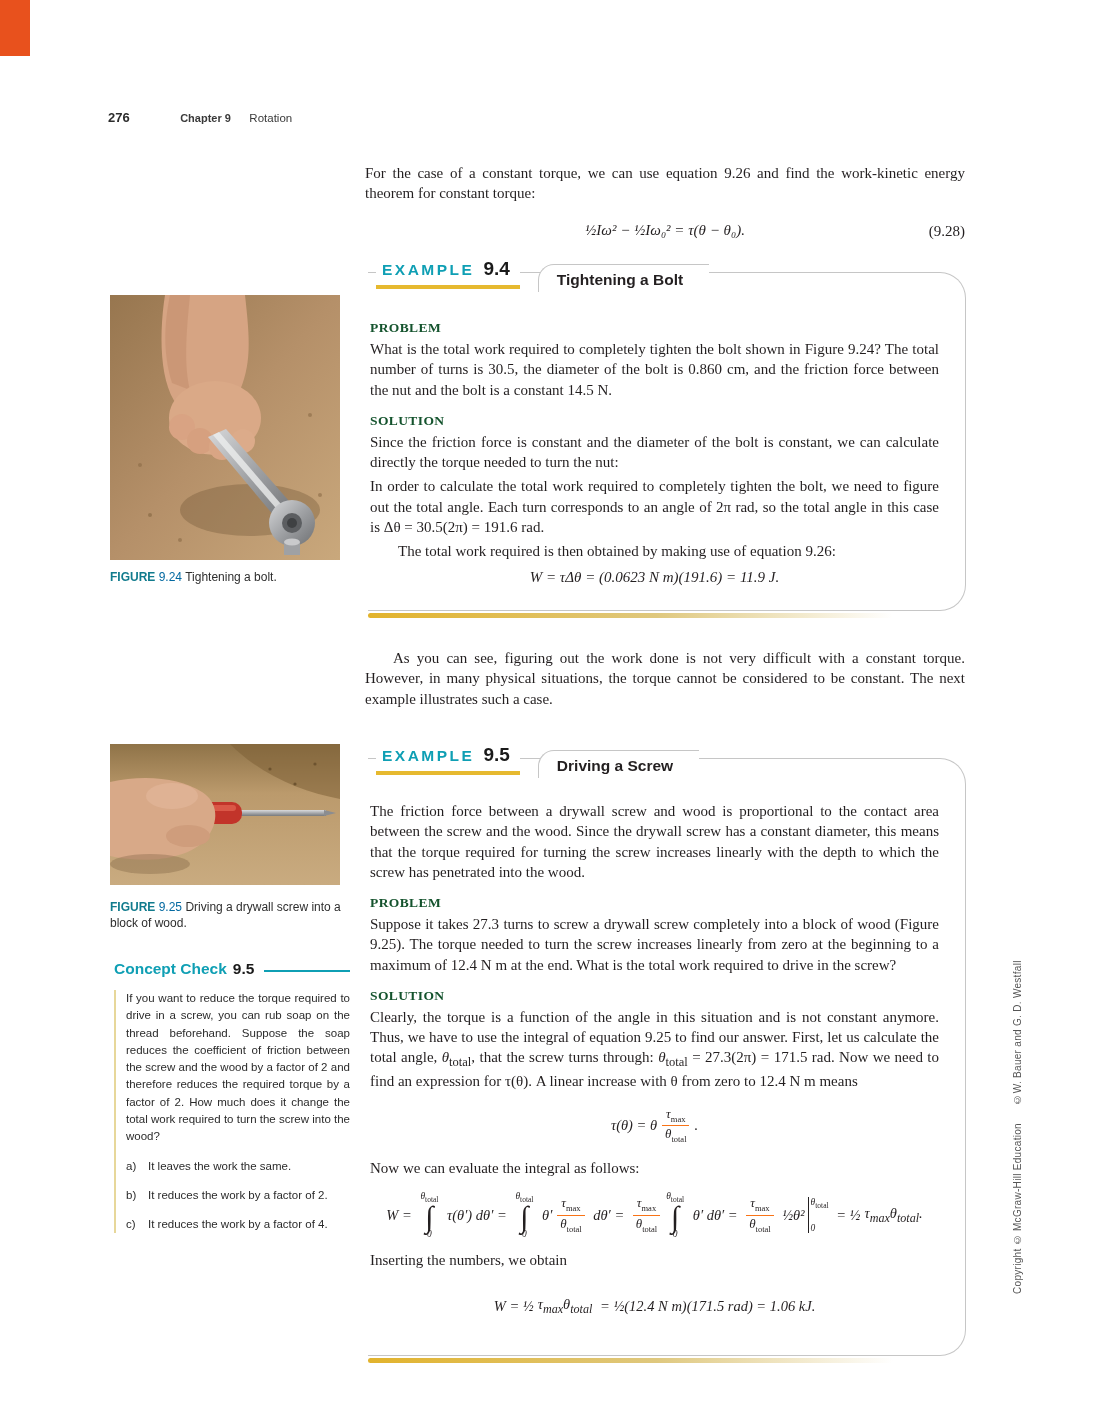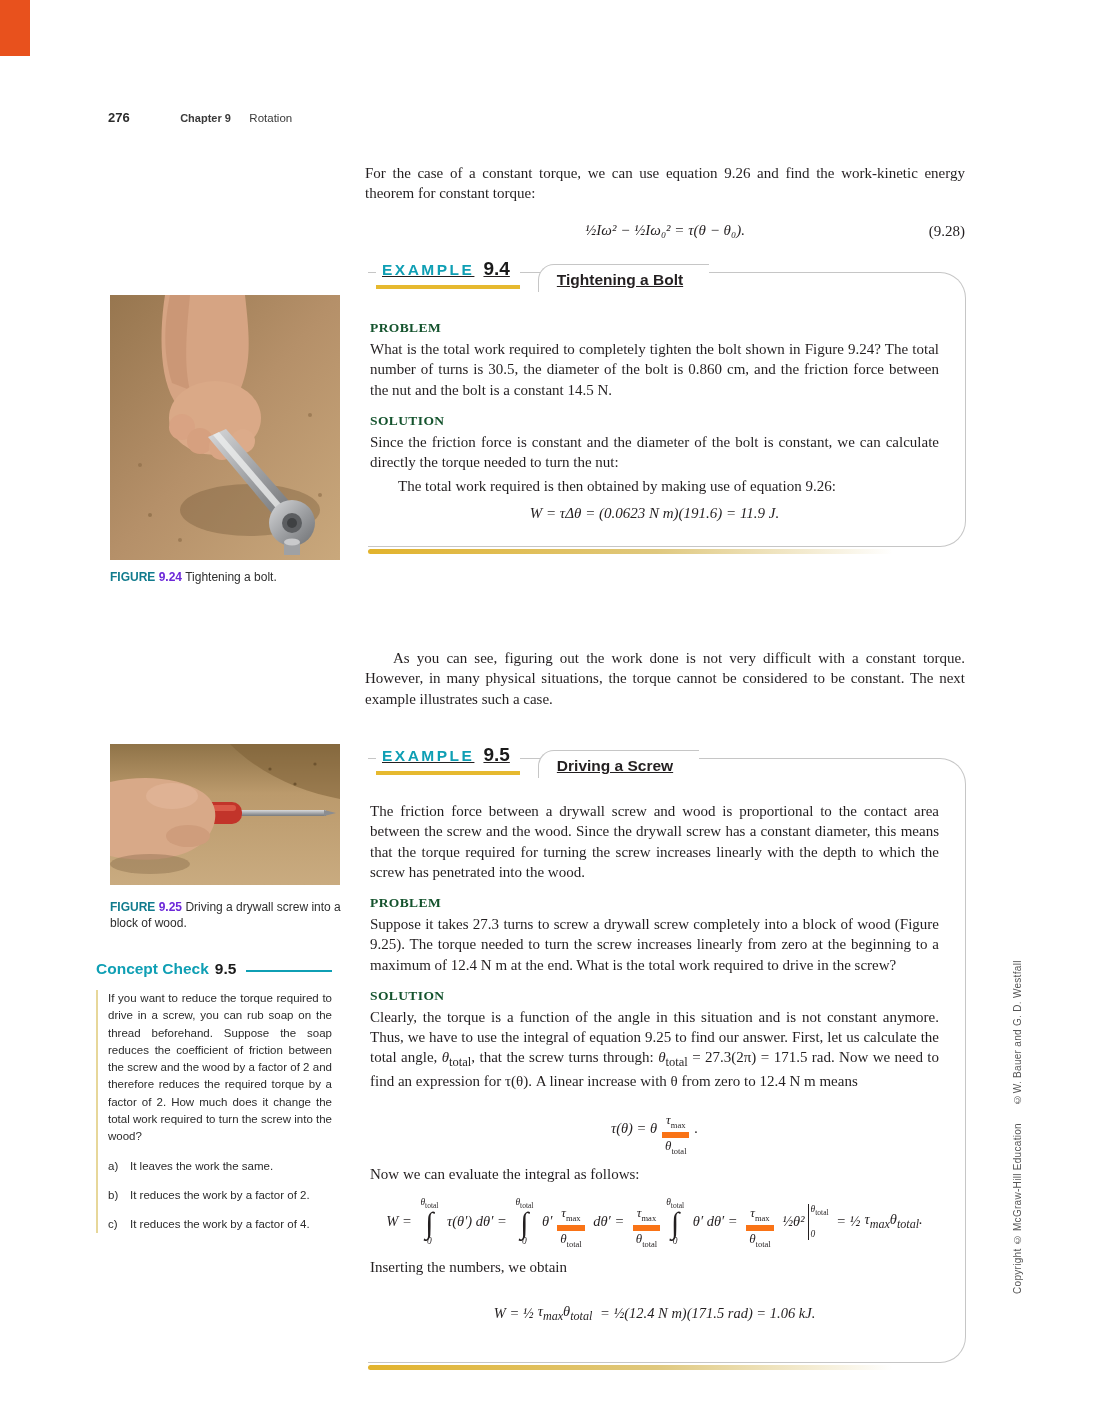--- a/index.html
+++ b/index.html
@@ -40,59 +40,59 @@
   }
   .big-eq > * { margin: 16px 2px; }
   .mi { white-space: pre; }
 
   .intgrp { display: inline-flex; flex-direction: column; align-items: center; line-height: 1; margin: 0 3px; }
   .ilim { font-size: 9.5px; font-style: italic; line-height: 1.1; }
   .ilim sub, .ssub { font-size: 7.5px; font-style: normal; }
   .isign { font-size: 30px; font-style: normal; line-height: 0.85; }
 
   .frac { display: inline-flex; flex-direction: column; align-items: center; vertical-align: middle; margin: 0 3px; line-height: 1.15; font-size: 13px; }
-  .frac .fnum { border-bottom: 6px solid #f97316; padding: 0 4px 1px 4px; margin-top: 12px; }
+  .frac .fnum { border-bottom: 1px solid #f97316; padding: 0 4px 1px 4px; }
   .frac .fden { padding-top: 1px; }
   .frac sub { font-size: 8.5px; font-style: normal; }
 
   .evalgrp { display: inline-flex; flex-direction: column; justify-content: space-between; border-left: 1.2px solid #231f20; height: 36px; padding-left: 2px; margin: 0 2px 0 1px; }
 
   
   .example {
     position: absolute; left: 368px; width: 597px; background: #fff;
     border-top: 1.6px solid #c6c6c6; border-right: 1.6px solid #c6c6c6; border-bottom: 1.6px solid #c6c6c6;
     border-radius: 0 26px 26px 0;
   }
   .example::after {
     content: ""; position: absolute; left: 0; bottom: -8px; height: 5px; width: 88%;
     background: linear-gradient(to right, #e2b32c, #dfc87e 55%, rgba(223,200,126,0));
     border-radius: 3px;
   }
-  .ex-header { position: absolute; top: -17px; left: 8px; display: flex; align-items: flex-end; text-decoration: underline; }
+  .ex-header { position: absolute; top: -17px; left: 8px; display: flex; align-items: flex-end; }
   .ex-badge { display: inline-flex; align-items: baseline; gap: 9px; background: #fff; padding: 2px 10px 5px 6px; border-bottom: 4.5px solid #e6b92f; }
   .ex-label { color: #0f9fb4; font-family: "Liberation Sans", sans-serif; font-weight: bold; font-size: 15.5px; letter-spacing: 2.5px; }
   .ex-num { font-family: "Liberation Sans", sans-serif; font-weight: bold; font-size: 19px; color: #1a1a1a; }
   .ex-title {
     background: #fff; font-family: "Liberation Sans", sans-serif; font-weight: bold; font-size: 15.5px;
     border-top: 1.6px solid #c6c6c6; border-left: 1.6px solid #c6c6c6; border-top-left-radius: 16px;
     padding: 6px 26px 3px 18px; margin-left: 18px; position: relative; top: 3px;
   }
   .ex-body { padding: 34px 26px 14px 2px; }
   .subhead { font-family: Liberation Serif, serif; font-weight: bold; font-size: 13.5px; color: #14532d; letter-spacing: 0.4px; margin: 13px 0 3px 0; }
   .ex-body .para { margin: 0 0 4px 0; }
 
   
   .figure-photo { left: 110px; width: 230px; overflow: hidden; }
   .figure-photo svg { display: block; }
   .fig-caption { left: 110px; width: 232px; font-family: "Liberation Sans", sans-serif; font-size: 12px; line-height: 1.35; color: #2e2e2e; }
   .fig-label { font-weight: bold; color: #117b8d; }
-  .fig-num { font-weight: bold; color: #6d28d9; }
-
-  
-  .concept { left: 96px; width: 236px; }
+  .fig-num { font-weight: normal; color: #0369a1; }
+
+  
+  .concept { left: 114px; width: 236px; }
   .cc-headrow { display: flex; align-items: center; }
   .cc-label { font-family: "Liberation Sans", sans-serif; font-weight: bold; font-size: 15.5px; color: #0f9fb4; white-space: pre; }
   .cc-num { font-family: "Liberation Sans", sans-serif; font-weight: bold; font-size: 15.5px; color: #1a1a1a; margin-left: 6px; }
   .cc-rule { flex: 1; border-top: 2.5px solid #0f9fb4; margin-left: 10px; margin-top: 3px; }
   .cc-body-wrap { margin-top: 12px; border-left: 2px solid #e7d79a; padding-left: 10px; }
   .cc-body { font-family: "Liberation Sans", sans-serif; font-size: 11.5px; line-height: 1.5; text-align: justify; color: #2b2b2b; }
   .cc-option { display: flex; font-family: "Liberation Sans", sans-serif; font-size: 11.5px; line-height: 1.4; color: #2b2b2b; margin-top: 13px; }
   .cc-letter { width: 22px; flex: none; }
 
   
@@ -173,20 +173,21 @@
       <span class="ex-label">EXAMPLE</span>
       <span class="ex-num">9.4</span>
     </span>
     <span class="ex-title">Tightening a Bolt</span>
   </div>
   <div class="ex-body">
     <div class="subhead">PROBLEM</div>
     <p class="para">What is the total work required to completely tighten the bolt shown in Figure 9.24? The total number of turns is 30.5, the diameter of the bolt is 0.860 cm, and the friction force between the nut and the bolt is a constant 14.5 N.</p>
     <div class="subhead">SOLUTION</div>
     <p class="para">Since the friction force is constant and the diameter of the bolt is constant, we can calculate directly the torque needed to turn the nut:</p>
+    <p class="para">In order to calculate the total work required to completely tighten the bolt, we need to figure out the total angle. Each turn corresponds to an angle of 2π rad, so the total angle in this case is Δθ = 30.5(2π) = 191.6 rad.</p>
     <p class="para indent">The total work required is then obtained by making use of equation 9.26:</p>
     <div class="equation">W = τΔθ = (0.0623 N m)(191.6) = 11.9 J.</div>
   </div>
 </section>
 
 <div class="abs body-col para indent" style="top:648px;">As you can see, figuring out the work done is not very difficult with a constant torque. However, in many physical situations, the torque cannot be considered to be constant. The next example illustrates such a case.</div>
 
 <div class="abs figure-photo" style="top:744px; height:141px;">
   <svg width="230" height="141" viewBox="0 0 230 141">
     <defs>

